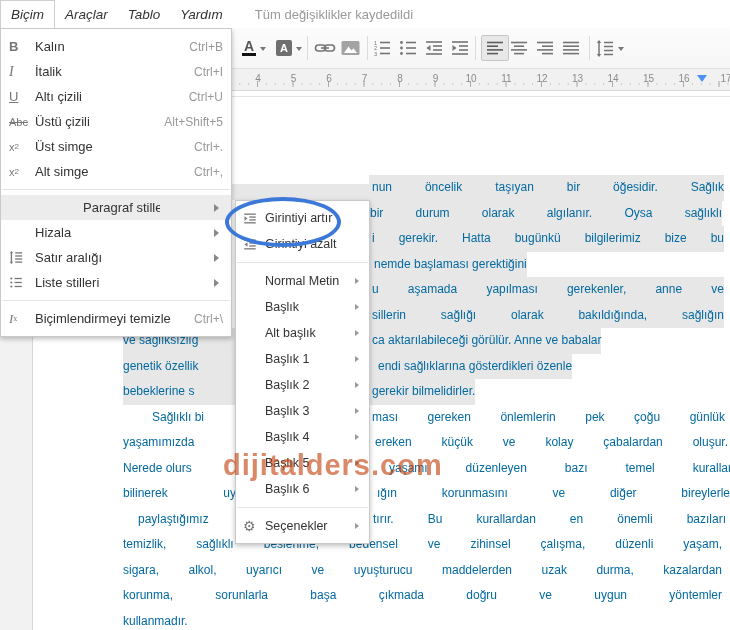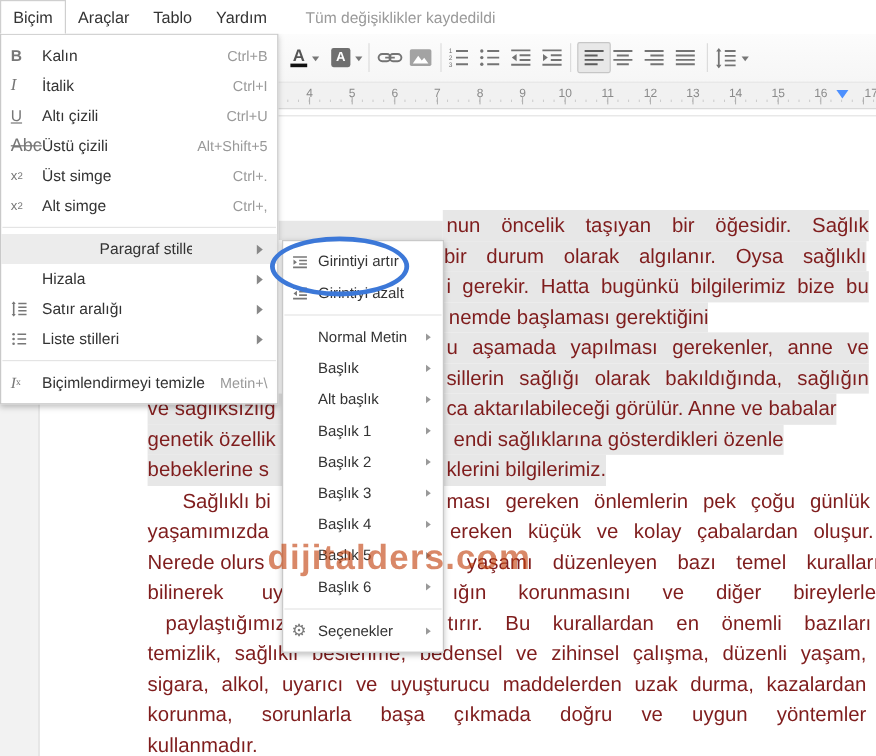--- a/index.html
+++ b/index.html
@@ -1,21 +1,21 @@
 <!DOCTYPE html>
 <html><head>
 <meta charset="utf-8">
 <style>
   html,body{margin:0;padding:0;}
   body{width:730px;height:630px;position:relative;overflow:hidden;background:#fff;
        font-family:"Liberation Sans",sans-serif;-webkit-font-smoothing:antialiased;}
 
   
   .menubar{position:absolute;top:0;left:0;width:730px;height:28px;background:#fff;display:flex;align-items:stretch;z-index:22;}
-  .menu-tab{display:flex;align-items:center;padding:0 10px;font-size:13.5px;color:#333;cursor:default;}
+  .menu-tab{display:flex;align-items:center;padding:0 10px;font-size:13.5px;color:#333;cursor:default;font-style:italic;}
   .menu-tab.open{background:#fff;border:1px solid #cfcfcf;border-bottom:none;position:relative;z-index:23;}
   .saved-status{display:flex;align-items:center;margin-left:22px;font-size:13px;color:#9a9a9a;}
 
   
   .toolbar{position:absolute;top:28px;left:0;width:730px;height:40px;background:linear-gradient(#fcfcfc,#f6f6f6);border-bottom:1px solid #e0e0e0;z-index:1;}
   .tbtn{position:absolute;top:8px;height:24px;display:flex;align-items:center;justify-content:center;border-radius:2px;}
   .tbtn.active{background:#e8e8e8;border:1px solid #c6c6c6;top:7px;}
   .tsep{position:absolute;top:8px;width:1px;height:24px;background:#dcdcdc;}
   .dd{width:0;height:0;border:3.5px solid transparent;border-top:4px solid #777;margin-left:4px;margin-top:4px;}
   .a-color{font-weight:bold;font-size:14px;color:#555;line-height:12px;display:flex;flex-direction:column;align-items:center;}
@@ -31,21 +31,21 @@
     background-size:35.5px 6px, 8.875px 2px;
     background-repeat:repeat-x,repeat-x;
     background-position:240.25px 12px, 240.25px 14px;}
   .rnum{position:absolute;top:4px;font-size:10px;color:#8a8a8a;transform:translateX(-50%);}
   .rmarker{position:absolute;top:6px;left:697px;width:0;height:0;border:5px solid transparent;border-top:7px solid #4d90fe;}
   .page-top-line{position:absolute;top:96px;left:0;width:730px;height:1px;background:#e3e3e3;}
 
   
   .canvas-left{position:absolute;top:91px;left:0;width:32px;height:539px;background:#f2f2f2;}
   .page{position:absolute;top:91px;left:32px;width:698px;height:539px;background:#fff;border-left:1px solid #d8d8d8;}
-  .doc{position:absolute;top:0;left:0;width:730px;height:550px;z-index:2;font-size:17px;color:#7f1d1d;}
+  .doc{position:absolute;top:0;left:0;width:730px;height:550px;z-index:2;font-size:12px;color:#0369a1;}
   .dline{position:absolute;left:0;width:730px;height:26px;line-height:25.5px;white-space:nowrap;}
   .frag{position:absolute;display:inline-block;top:0;}
   .hl{background:#e7e7e7;}
   .jl{text-align:justify;text-align-last:justify;}
   .clip{overflow:hidden;}
   .sliver{position:absolute;left:232px;top:184px;width:137px;height:16px;background:#e7e7e7;}
   .watermark{position:absolute;left:223px;top:449px;z-index:40;font-size:29px;font-weight:bold;letter-spacing:1px;color:#c2410c;opacity:.62;pointer-events:none;}
 
   
   .dmenu{position:absolute;background:#fff;border:1px solid #c9c9c9;box-shadow:0 2px 5px rgba(0,0,0,.25);z-index:20;font-size:13px;color:#333;}
@@ -58,21 +58,21 @@
   .mi .mshort{color:#999;font-size:12px;margin-left:8px;}
   .mi .marrow{width:0;height:0;border:4px solid transparent;border-left:5px solid #888;margin-left:6px;}
   .msep{height:1px;background:#e4e4e4;margin:5px 1px;}
   .smi{height:26px;display:flex;align-items:center;padding:0 7px;}
   .smi .mic{width:22px;flex:0 0 22px;color:#777;display:flex;align-items:center;}
   .smi .mlabel{flex:1;font-size:12.5px;white-space:nowrap;}
   .smi .marrow{width:0;height:0;border:3.5px solid transparent;border-left:4.5px solid #999;}
   .bold-ic{font-weight:bold;font-size:13px;}
   .ital-ic{font-family:"Liberation Serif",serif;font-style:italic;font-size:14px;}
   .und-ic{font-size:13px;text-decoration:underline;}
-  .strk-ic{font-size:15px;text-decoration:line-through;}
+  .strk-ic{font-size:11px;text-decoration:line-through;}
   .supsub{font-size:11px;} .supsub sup,.supsub sub{font-size:8px;}
   .gear{font-family:"DejaVu Sans",sans-serif;font-size:14px;color:#808080;}
   .clear-ic{font-family:"Liberation Serif",serif;font-style:italic;font-size:13px;}
   .clear-ic sub{font-style:normal;font-size:8px;}
 
   
   .ellipse{position:absolute;left:225px;top:197px;width:108px;height:42px;border:4px solid #3c78d8;border-radius:50%;z-index:30;pointer-events:none;}
 </style>
 </head>
 <body>
@@ -106,21 +106,21 @@
   <div class="dline" style="top:328px">
     <span class="frag hl clip" style="left:123px;width:113px">ve sağlıksızlığ</span>
     <span class="frag hl" style="left:369px;padding-left:3px">ca aktarılabileceği görülür. Anne ve babalar</span>
   </div>
   <div class="dline" style="top:353.5px">
     <span class="frag hl clip" style="left:123px;width:113px">genetik özellik</span>
     <span class="frag hl" style="left:369px;padding-left:9px">endi sağlıklarına gösterdikleri özenle</span>
   </div>
   <div class="dline" style="top:379px">
     <span class="frag hl clip" style="left:123px;width:113px">bebeklerine s</span>
-    <span class="frag hl" style="left:369px;padding-left:3px">klerini bilgilerimiz.</span>
+    <span class="frag hl" style="left:369px;padding-left:3px">gerekir bilmelidirler.</span>
   </div>
 
   <div class="dline" style="top:404.5px">
     <span class="frag clip" style="left:152px;width:84px">Sağlıklı bi</span>
     <span class="frag jl" style="left:369px;width:353px;padding-left:3px">ması gereken önlemlerin pek çoğu günlük</span>
   </div>
   <div class="dline" style="top:430px">
     <span class="frag" style="left:123px">yaşamımızda</span>
     <span class="frag jl" style="left:370px;width:353px;padding-left:5px">ereken küçük ve kolay çabalardan oluşur.</span>
   </div>
@@ -405,21 +405,21 @@
     <span class="mlabel">Liste stilleri</span>
     <span class="marrow"></span>
   </div>
   <div class="msep"></div>
   <div class="mi">
     <span class="mic clear-ic">
         <span>I</span>
         <sub>x</sub>
       </span>
     <span class="mlabel">Biçimlendirmeyi temizle</span>
-    <span class="mshort">Metin+\</span>
+    <span class="mshort">Ctrl+\</span>
   </div>
 </div>
 
 <div class="dmenu sub-menu">
   <div class="smi">
     <span class="mic">
       <svg width="14" height="13" viewBox="0 0 18 18">
           <g stroke="#777" stroke-width="1.8">
             <line x1="1" y1="3" x2="17" y2="3"></line>
             <line x1="8" y1="7" x2="17" y2="7"></line>

